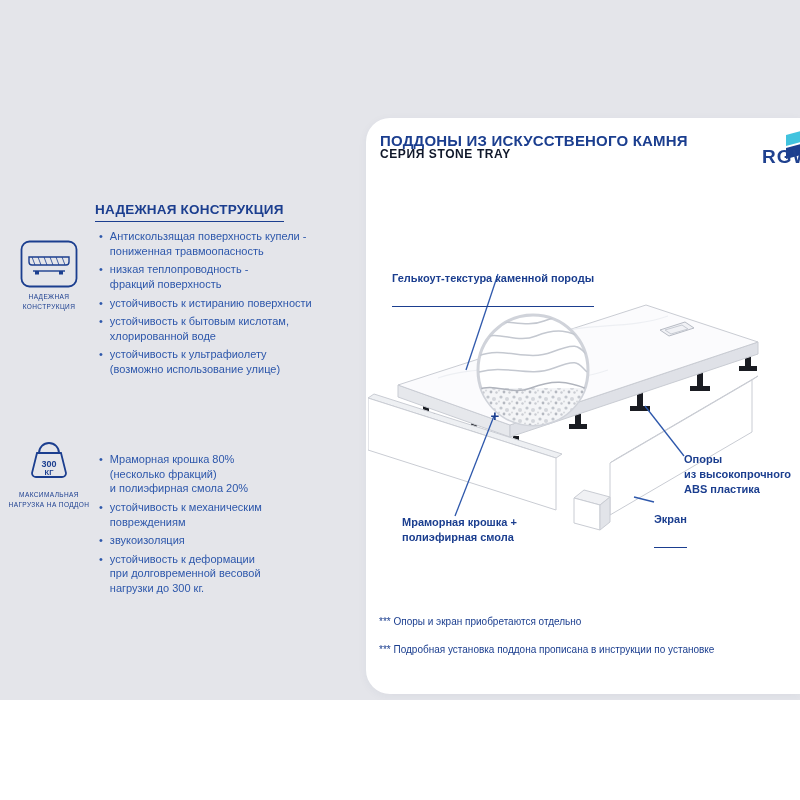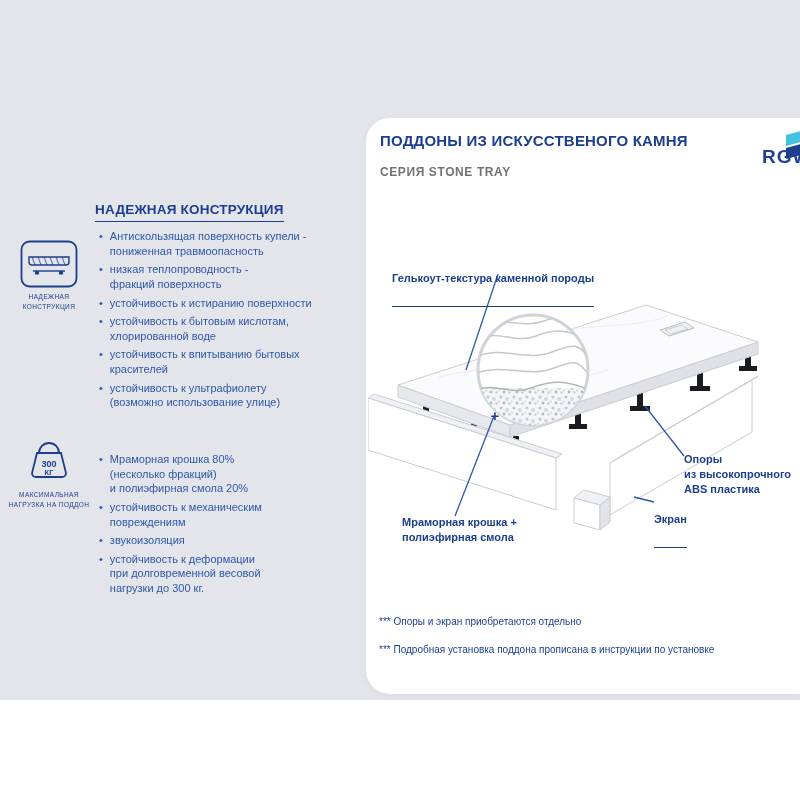--- a/index.html
+++ b/index.html
@@ -5,22 +5,22 @@
   * { margin:0; padding:0; box-sizing:border-box; }
   html,body { width:800px; height:800px; }
   body { font-family:"Liberation Sans","DejaVu Sans",sans-serif; }
   .page { position:relative; width:800px; height:700px; background:#e4e5ea; overflow:hidden; }
 
   .panel { position:absolute; left:366px; top:118px; width:434px; height:576px;
            background:#ffffff; border-radius:24px 0 0 24px; box-shadow:0 2px 10px rgba(40,50,90,.05); }
 
   .title { position:absolute; left:380px; top:132px; font-size:15px; font-weight:bold;
            color:#1b3e8f; letter-spacing:.2px; }
-  .subtitle { position:absolute; left:380px; top:165px; font-size:12px; font-weight:bold;
-              color:#737373; letter-spacing:.6px; }
+  .subtitle { position:absolute; left:380px; top:147px; font-size:12px; font-weight:bold;
+              color:#0f172a; letter-spacing:.6px; }
 
   .logo { position:absolute; left:720px; top:122px; width:78px; height:48px;margin-left:40px; }
   .logo-emblem { position:absolute; right:2px; top:0; }
   .logo-text { position:absolute; left:2px; top:24px; font-size:19px; font-weight:bold;
                color:#1f418f; letter-spacing:1px; }
 
   .sb-heading { position:absolute; left:95px; top:200px; }
   .sb-heading span { display:inline-block; font-size:13.5px; font-weight:bold; color:#1b3e8f;
                      border-bottom:1.5px solid #1b3e8f; padding-bottom:4px; letter-spacing:.2px; }
 
@@ -100,25 +100,20 @@
 фракций поверхность</span>
       </div>
     <div class="li">
         <span class="dot"></span>
         <span class="txt">устойчивость к истиранию поверхности</span>
       </div>
     <div class="li">
         <span class="dot"></span>
         <span class="txt">устойчивость к бытовым кислотам,
 хлорированной воде</span>
-      </div>
-    <div class="li">
-        <span class="dot"></span>
-        <span class="txt">устойчивость к впитыванию бытовых
-красителей</span>
       </div>
     <div class="li">
         <span class="dot"></span>
         <span class="txt">устойчивость к ультрафиолету
 (возможно использование улице)</span>
       </div>
   </div>
 
   <svg class="icon-box" style="left:26px; top:437px;" width="46" height="50" viewBox="0 0 46 50">
     <path d="M13,16 a10,10 0 0 1 20,0" fill="none" stroke="#1b3e8f" stroke-width="1.8"></path>

